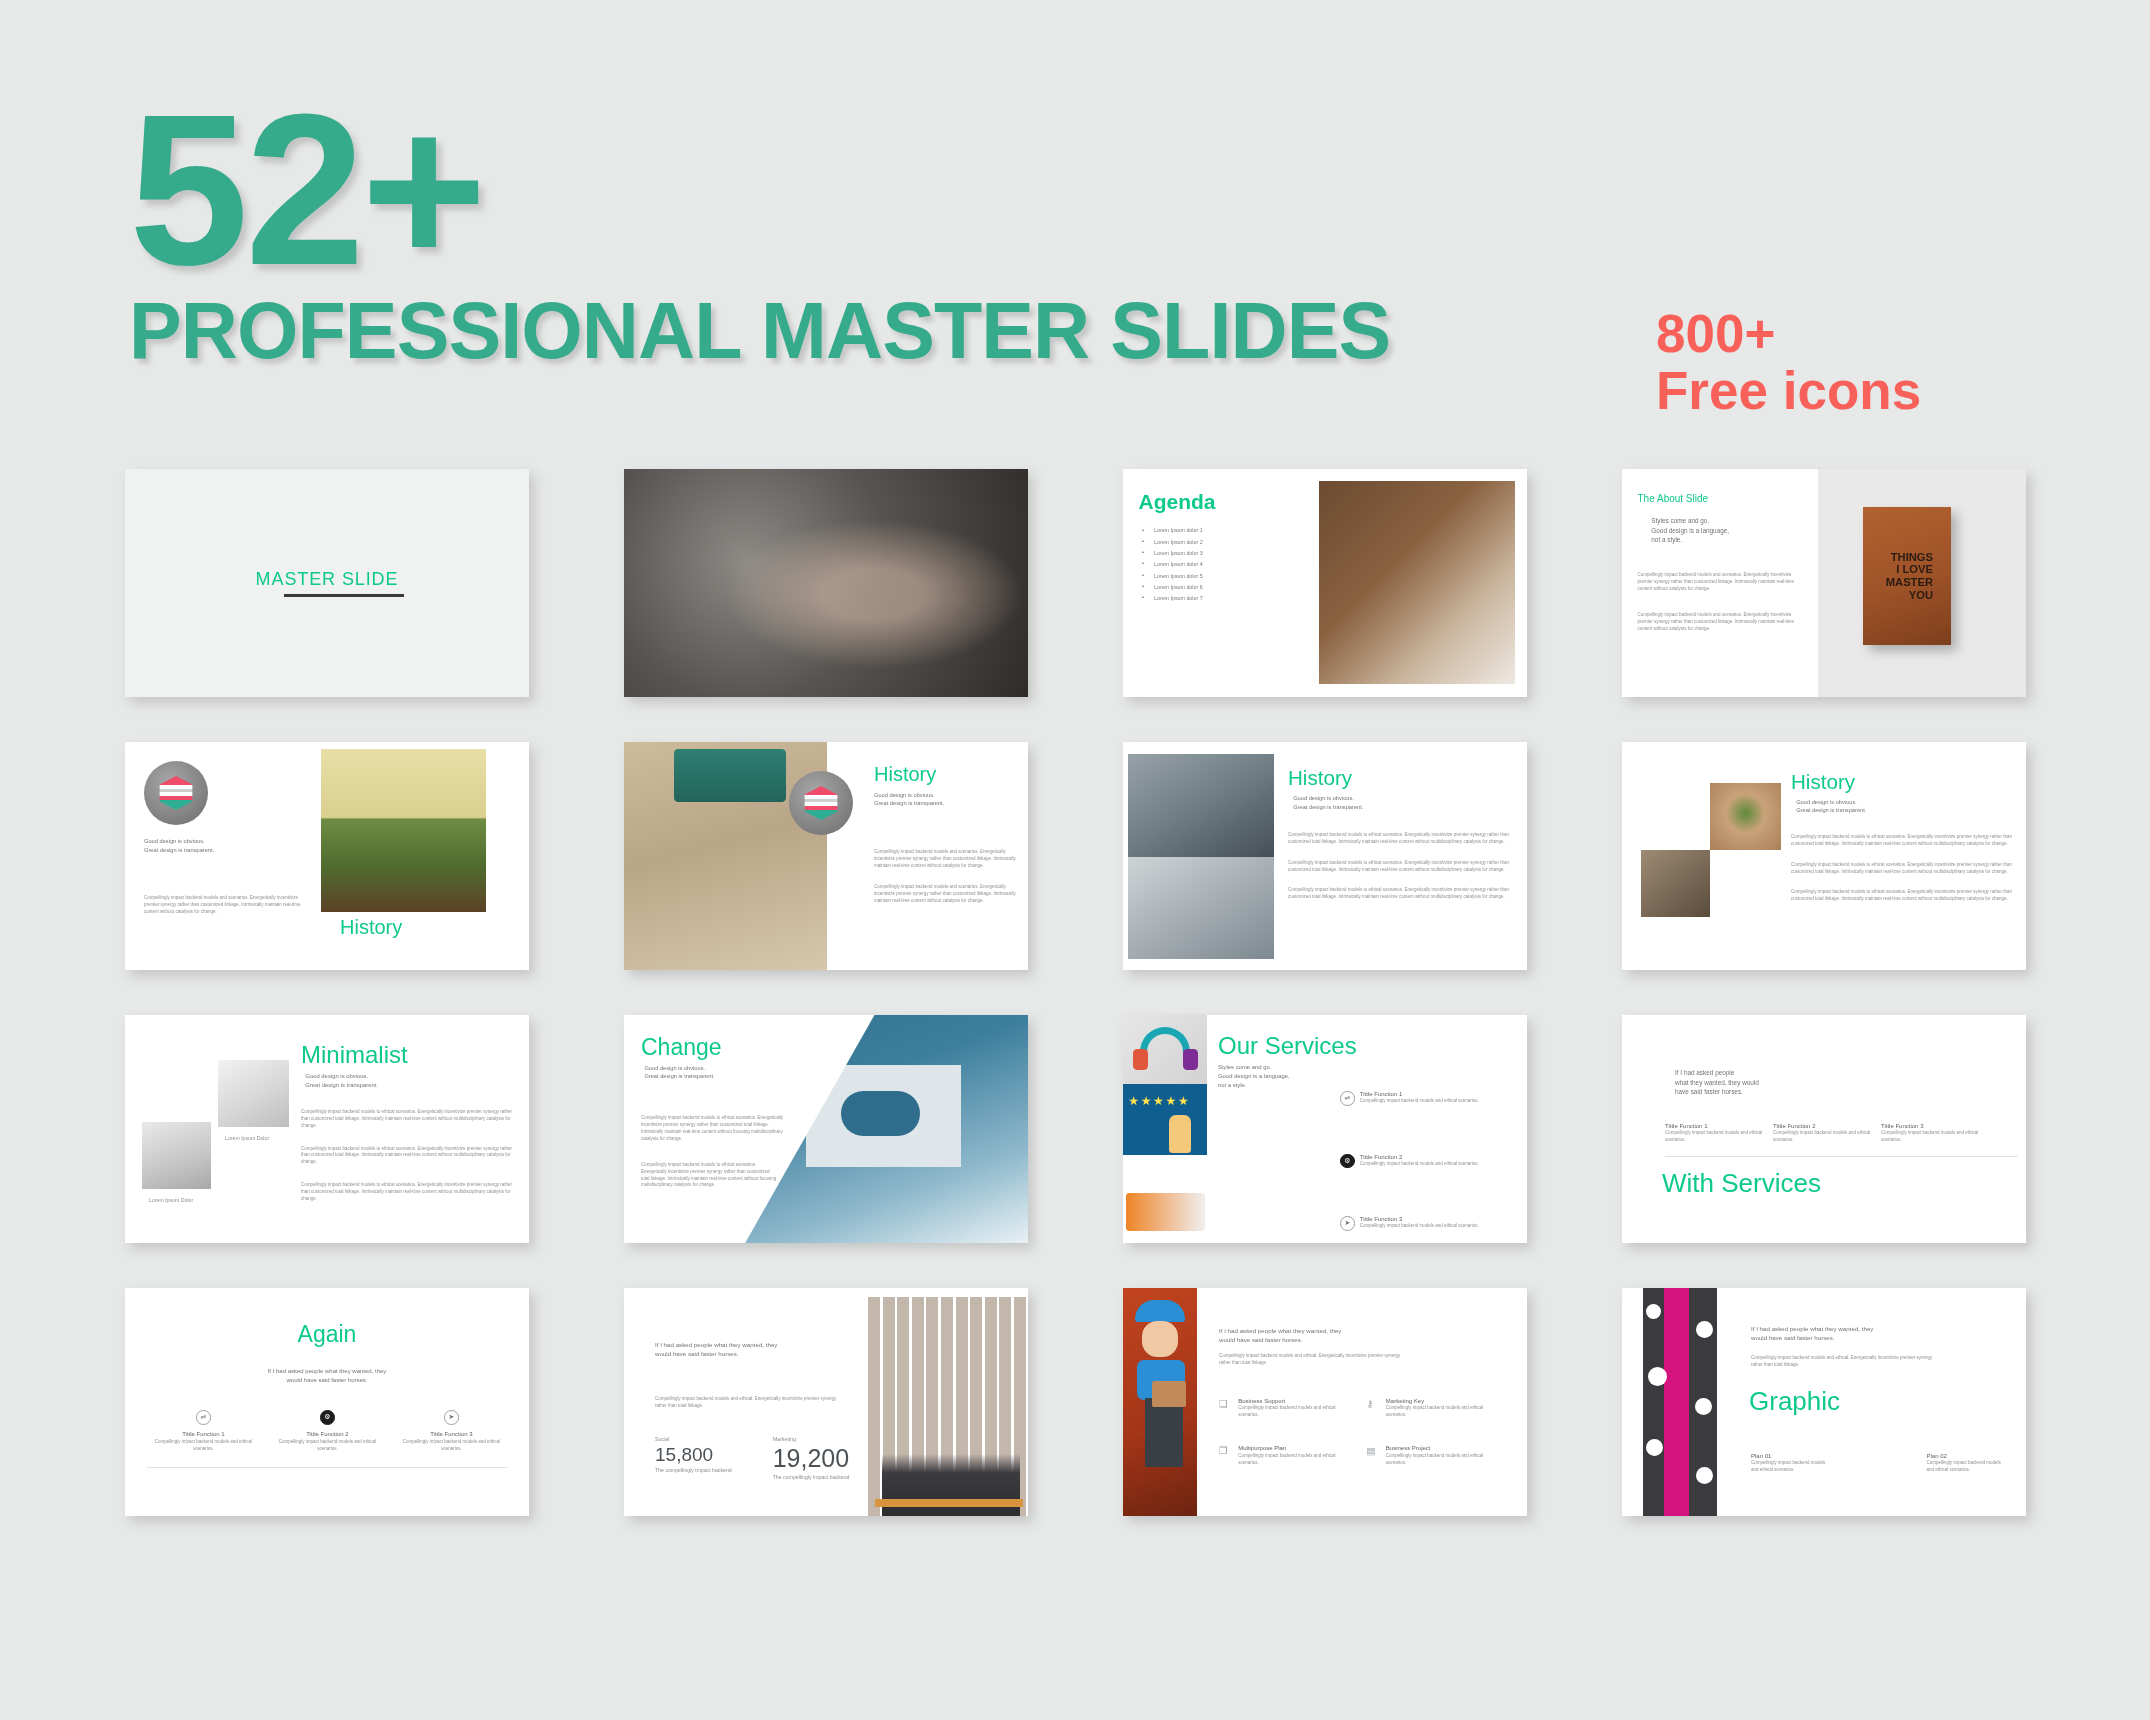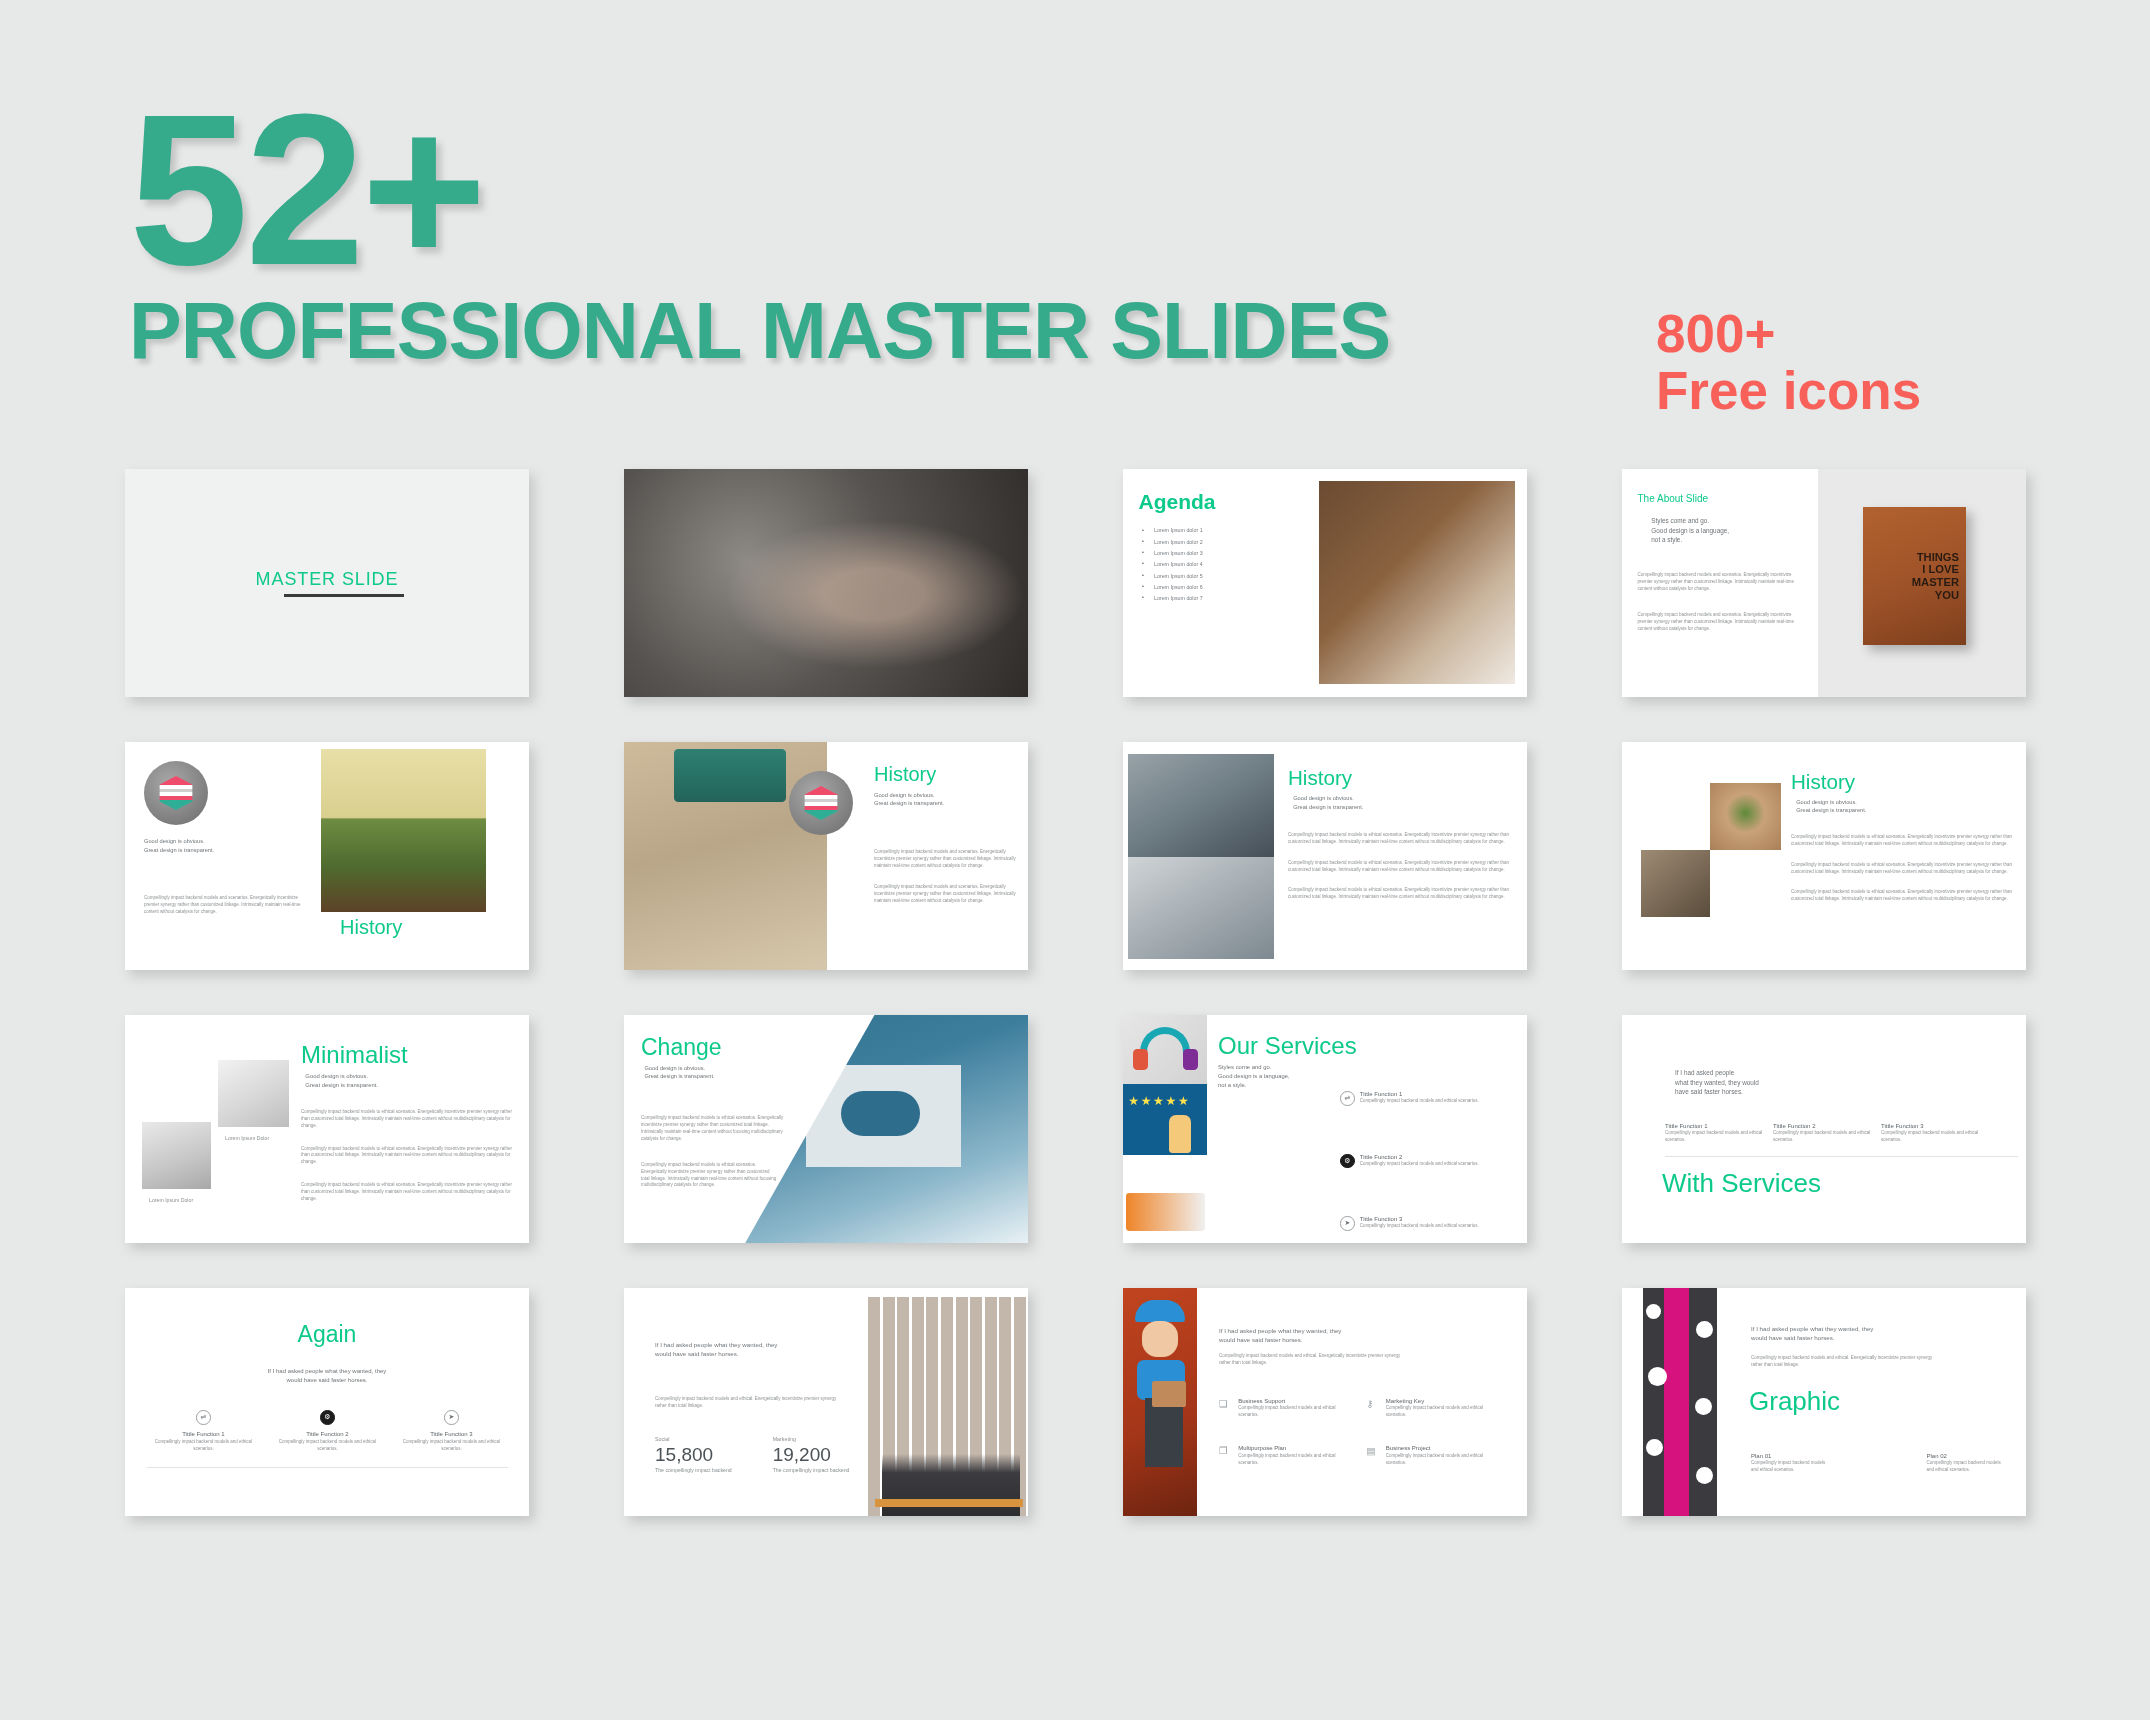--- a/index.html
+++ b/index.html
@@ -157,21 +157,21 @@
         <div style="font-size:10px;" class="teal">The About Slide</div>
         <div class="lead" style="margin:12px 0 0 13.8px;">
           <div>Styles come and go.</div>
           <div>Good design is a language,</div>
           <div>not a style.</div>
         </div>
         <div class="body-sm" style="margin-top:27.5px;">Compellingly impact backend models and scenarios. Energetically incentivize premier synergy rather than customized linkage. Intrinsically maintain real-time content without catalysts for change.</div>
         <div class="body-sm" style="margin-top:19px;">Compellingly impact backend models and scenarios. Energetically incentivize premier synergy rather than customized linkage. Intrinsically maintain real-time content without catalysts for change.</div>
       </div>
       <div style="position:absolute;right:0;top:0;width:208px;height:100%;background:#e9e9e9;">
-        <div class="ph ph-leather" style="position:absolute;left:45px;top:38px;width:103px;height:138px;box-shadow:6px 6px 10.3px rgba(0,0,0,0.25);display:flex;flex-direction:column;justify-content:center;align-items:flex-end;padding-right:7px;">
+        <div class="ph ph-leather" style="position:absolute;left:45px;top:38px;width:88px;height:138px;box-shadow:6px 6px 10.3px rgba(0,0,0,0.25);display:flex;flex-direction:column;justify-content:center;align-items:flex-end;padding-right:18px;">
           <div style="color:#2a1b12;font-weight:bold;font-size:11.2px;line-height:1.12;text-align:right;">
             <div>THINGS</div>
             <div>I LOVE</div>
             <div>MASTER</div>
             <div>YOU</div>
           </div>
         </div>
       </div>
     </div>
 
@@ -378,21 +378,21 @@
       </div>
       <div class="body-sm" style="position:absolute;left:31px;top:108px;width:188px;">Compellingly impact backend models and ethical. Energetically incentivize premier synergy rather than total linkage.</div>
       <div style="position:absolute;left:31px;top:148px;display:flex;gap:41px;">
         <div>
           <div style="font-size:5.3px;color:#8a8f92;">Social</div>
           <div style="font-size:19px;color:#4c5256;margin-top:1.7px;">15,800</div>
           <div style="font-size:5.2px;color:#8a8f92;margin-top:1.7px;">The compellingly impact backend</div>
         </div>
         <div>
           <div style="font-size:5.3px;color:#8a8f92;">Marketing</div>
-          <div style="font-size:19px;color:#4c5256;margin-top:1.7px;">19,200</div>
+          <div style="font-size:25px;color:#4c5256;margin-top:1.7px;">19,200</div>
           <div style="font-size:5.2px;color:#8a8f92;margin-top:1.7px;">The compellingly impact backend</div>
         </div>
       </div>
       <div class="ph ph-faces" style="position:absolute;right:0;top:8.6px;width:160px;height:219px;">
         <div style="position:absolute;left:13.8px;bottom:0;width:138px;height:62px;background:linear-gradient(180deg,rgba(0,0,0,0) 0%,#3c3c40 30%,#2d2d30 100%);"></div>
         <div style="position:absolute;left:6.9px;bottom:8.6px;width:148px;height:7.7px;background:#d8933f;"></div>
       </div>
     </div>
 
     <div class="slide">

